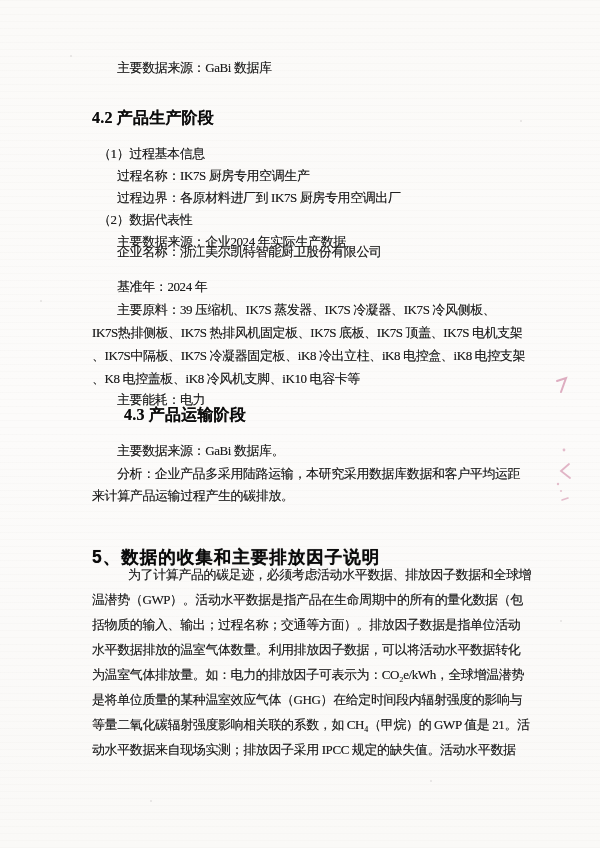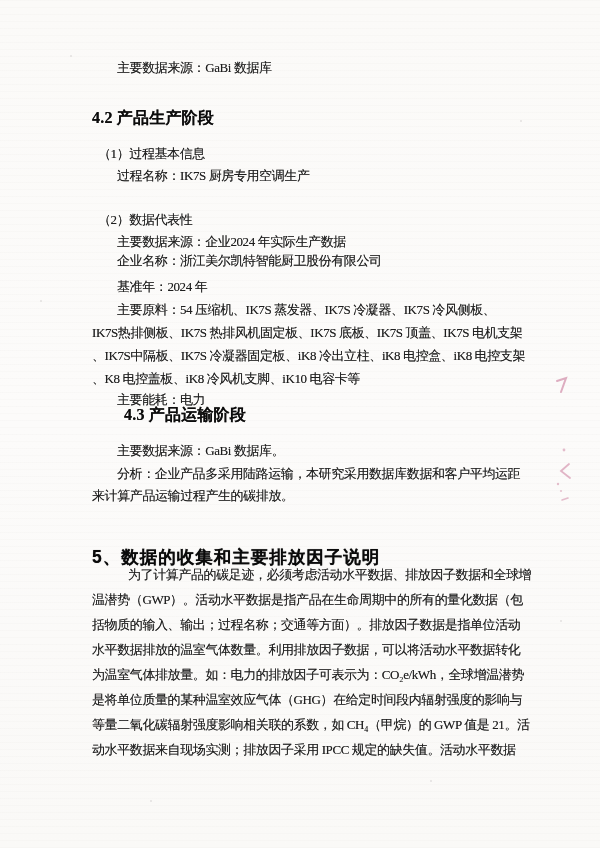--- a/index.html
+++ b/index.html
@@ -46,25 +46,26 @@
 </head>
 <body>
 
 <div class="page">
 
   <div class="ln" style="left:117px;top:60px;">主要数据来源：GaBi 数据库</div>
 
   <div class="ln h-mid" style="left:92px;top:110px;">4.2 产品生产阶段</div>
   <div class="ln" style="left:98px;top:146px;">（1）过程基本信息</div>
   <div class="ln" style="left:117px;top:168px;">过程名称：IK7S 厨房专用空调生产</div>
+  <div class="ln" style="left:117px;top:190px;">过程边界：各原材料进厂到 IK7S 厨房专用空调出厂</div>
   <div class="ln" style="left:98px;top:212px;">（2）数据代表性</div>
   <div class="ln" style="left:117px;top:234px;">主要数据来源：企业2024 年实际生产数据</div>
-  <div class="ln" style="left:117px;top:253px;">企业名称：浙江美尔凯特智能厨卫股份有限公司</div>
+  <div class="ln" style="left:117px;top:244px;">企业名称：浙江美尔凯特智能厨卫股份有限公司</div>
   <div class="ln" style="left:117px;top:279px;">基准年：2024 年</div>
-  <div class="ln" style="left:117px;top:302px;">主要原料：54 压缩机、IK7S 蒸发器、IK7S 冷凝器、IK7S 冷风侧板、</div>
+  <div class="ln" style="left:117px;top:302px;">主要原料：39 压缩机、IK7S 蒸发器、IK7S 冷凝器、IK7S 冷风侧板、</div>
   <div class="ln" style="left:92px;top:325px;">IK7S热排侧板、IK7S 热排风机固定板、IK7S 底板、IK7S 顶盖、IK7S 电机支架</div>
   <div class="ln" style="left:92px;top:348px;">、IK7S中隔板、IK7S 冷凝器固定板、iK8 冷出立柱、iK8 电控盒、iK8 电控支架</div>
   <div class="ln" style="left:92px;top:371px;">、K8 电控盖板、iK8 冷风机支脚、iK10 电容卡等</div>
   <div class="ln" style="left:117px;top:392px;">主要能耗：电力</div>
 
   <div class="ln h-mid" style="left:92px;top:407px;margin-left:32px;">4.3 产品运输阶段</div>
   <div class="ln" style="left:117px;top:443px;">主要数据来源：GaBi 数据库。</div>
   <div class="ln" style="left:117px;top:466px;">分析：企业产品多采用陆路运输，本研究采用数据库数据和客户平均运距</div>
   <div class="ln" style="left:92px;top:488px;">来计算产品运输过程产生的碳排放。</div>
 

